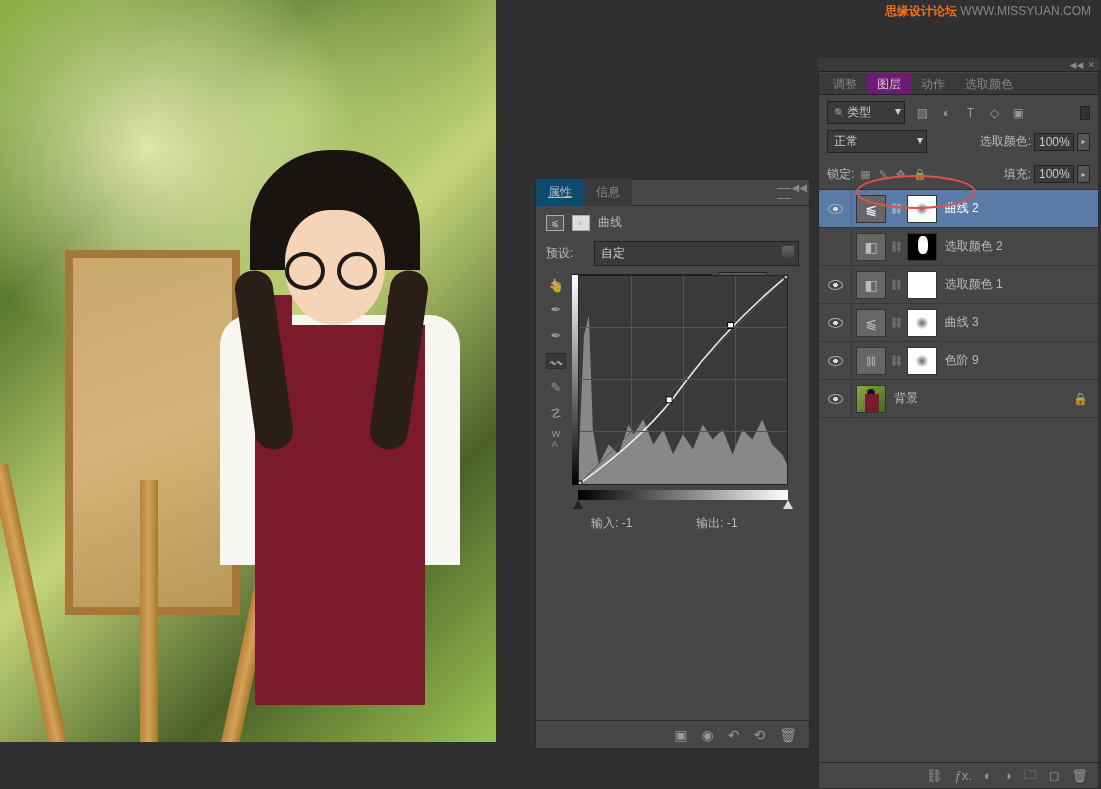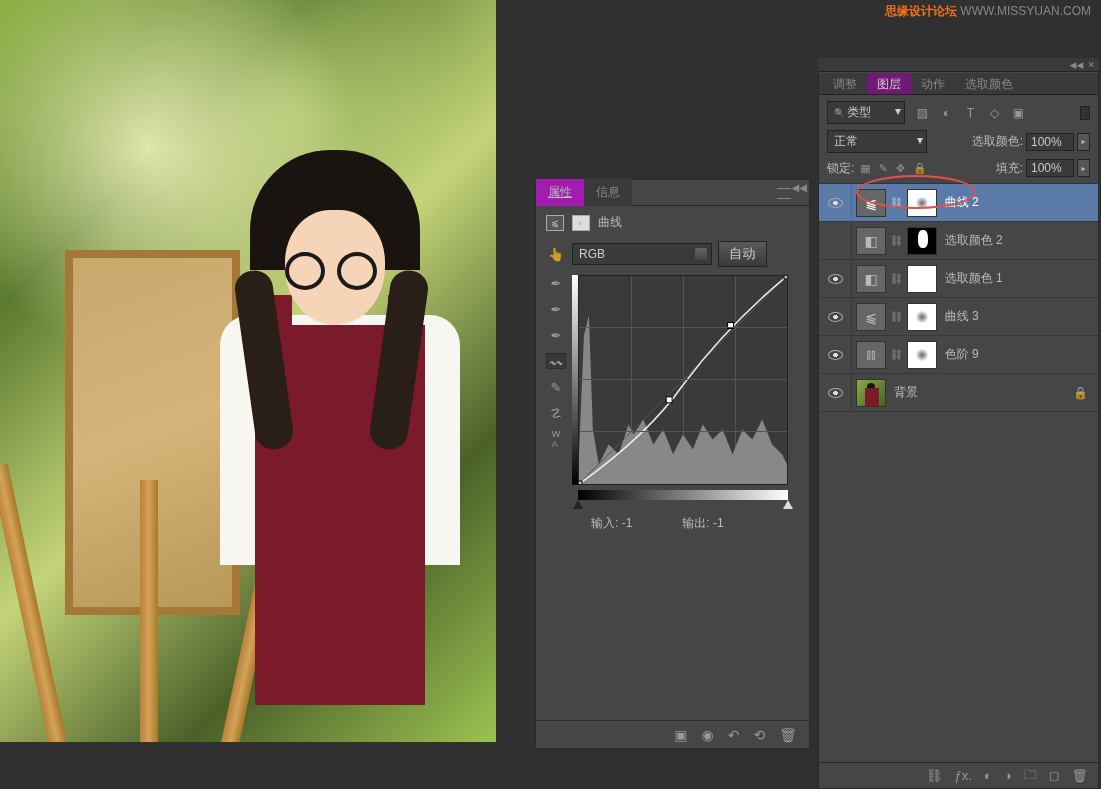--- a/index.html
+++ b/index.html
@@ -23,21 +23,21 @@
 .braid { position: absolute; width: 38px; height: 180px; background: #2a1f18; border-radius: 18px; top: 120px; }
 .braid.b1 { left: 45px; transform: rotate(-8deg); } .braid.b2 { left: 180px; transform: rotate(8deg); }
 .blouse { position: absolute; left: 20px; top: 165px; width: 240px; height: 250px; background: #f8f6f0; border-radius: 30px 30px 0 0; }
 .overalls { position: absolute; left: 55px; top: 175px; width: 170px; height: 380px; background: #7a1a2a; }
 .strap { position: absolute; width: 22px; height: 70px; background: #7a1a2a; top: -30px; }
 .strap.s1 { left: 15px; } .strap.s2 { right: 15px; }
 
 .prop-panel { position: absolute; left: 535px; top: 179px; width: 275px; height: 570px; background: #464646; border: 1px solid #2a2a2a; }
 .panel-header { height: 26px; display: flex; align-items: center; border-bottom: 1px solid #2a2a2a; position: relative; }
 .panel-tab { padding: 5px 12px; font-size: 12px; color: #bbb; }
-.panel-tab.active { background: #a21caf; text-decoration: underline; }
+.panel-tab.active { background: #0c4a6e; text-decoration: underline; }
 .panel-tab.inactive { background: #3a3a3a; color: #888; }
 .panel-close { position: absolute; right: 18px; top: 5px; width: 14px; height: 14px; }
 .panel-close::before, .panel-close::after { content: ''; position: absolute; left: 0; right: 0; top: 3px; border-top: 1px solid #888; }
 .panel-close::after { top: 8px; box-shadow: 0 5px 0 #888, 0 -5px 0 #888; border-top: 1px solid transparent; }
 .panel-collapse { position: absolute; right: 2px; top: 2px; font-size: 10px; color: #888; }
 .prop-body { padding: 8px 10px; }
 .prop-type { display: flex; align-items: center; gap: 8px; margin-bottom: 10px; }
 .prop-icon { width: 18px; height: 16px; border: 1px solid #aaa; display: inline-flex; align-items: center; justify-content: center; font-size: 9px; background: #555; }
 .prop-row { display: flex; align-items: center; gap: 6px; margin-bottom: 6px; }
 .prop-label { width: 42px; }
@@ -50,42 +50,42 @@
 .curves-area { position: absolute; left: 42px; top: 95px; width: 210px; height: 210px; background: #3a3a3a; border: 1px solid #222; }
 .curves-grid::before, .curves-grid::after { content: ''; position: absolute; inset: 0; }
 .curves-grid::before { background: linear-gradient(90deg, transparent 25%, #555 25%, #555 calc(25% + 1px), transparent calc(25% + 1px), transparent 50%, #555 50%, #555 calc(50% + 1px), transparent calc(50% + 1px), transparent 75%, #555 75%, #555 calc(75% + 1px), transparent calc(75% + 1px)); }
 .curves-grid::after { background: linear-gradient(0deg, transparent 25%, #555 25%, #555 calc(25% + 1px), transparent calc(25% + 1px), transparent 50%, #555 50%, #555 calc(50% + 1px), transparent calc(50% + 1px), transparent 75%, #555 75%, #555 calc(75% + 1px), transparent calc(75% + 1px)); }
 .histogram { position: absolute; left: 0; right: 0; bottom: 0; height: 100%; }
 .curve-line { position: absolute; inset: 0; pointer-events: none; }
 .curve-line svg { width: 100%; height: 100%; }
 .gradient-bar { position: absolute; left: 42px; top: 310px; width: 210px; height: 10px; background: linear-gradient(90deg, #000, #fff); }
 .gradient-bar-v { position: absolute; left: 36px; top: 95px; width: 6px; height: 210px; background: linear-gradient(0deg, #000, #fff); }
 .slider-tri { position: absolute; width: 0; height: 0; border-left: 5px solid transparent; border-right: 5px solid transparent; border-bottom: 9px solid #333; }
-.io-row { position: absolute; left: 55px; top: 335px; display: flex; gap: 50px; }
+.io-row { position: absolute; left: 55px; top: 335px; display: flex; gap: 64px; }
 .prop-footer { position: absolute; bottom: 0; left: 0; right: 0; height: 28px; border-top: 1px solid #2a2a2a; display: flex; align-items: center; justify-content: flex-end; gap: 14px; padding: 0 12px; }
 .foot-ic { opacity: 0.7; font-size: 14px; }
 
 .layers-panel { position: absolute; left: 818px; top: 58px; width: 281px; height: 731px; background: #464646; border: 1px solid #2a2a2a; }
 .layers-tabs { height: 22px; display: flex; background: #3a3a3a; border-bottom: 1px solid #222; padding-left: 4px; }
 .ltab { padding: 3px 10px; font-size: 12px; color: #888; }
 .ltab.active { background: #701a75; color: #ccc; }
 .layers-toolbar { padding: 6px 8px; border-bottom: 1px solid #333; }
 .filter-row { display: flex; align-items: center; gap: 4px; }
 .filter-sel { background: #3a3a3a; border: 1px solid #222; padding: 2px 6px; color: #ccc; width: 78px; position: relative; }
 .filter-sel::before { content: '🔍'; font-size: 9px; margin-right: 2px; opacity: 0.6; }
 .filter-sel::after { content: '▾'; position: absolute; right: 3px; }
 .type-icons { display: flex; gap: 9px; margin-left: 6px; }
 .type-ic { width: 15px; height: 15px; opacity: 0.7; display: flex; align-items: center; justify-content: center; font-size: 12px; }
 .mode-row { display: flex; align-items: center; margin-top: 6px; gap: 20px; }
 .mode-sel { background: #3a3a3a; border: 1px solid #222; padding: 2px 6px; color: #ccc; width: 100px; position: relative; }
 .mode-sel::after { content: '▾'; position: absolute; right: 3px; }
 .opacity-group { display: flex; align-items: center; gap: 3px; margin-left: auto; }
-.pct-input { background: #3a3a3a; border: 1px solid #222; padding: 1px 4px; color: #ccc; width: 48px; }
+.pct-input { background: #3a3a3a; border: 1px solid #222; padding: 1px 4px; color: #ccc; width: 40px; }
 .pct-btn { width: 13px; height: 18px; background: #555; border: 1px solid #222; font-size: 8px; display: flex; align-items: center; justify-content: center; }
-.lock-row { display: flex; align-items: center; margin-top: 6px; gap: 6px; }
+.lock-row { display: flex; align-items: center; margin-top: 12px; gap: 6px; }
 .lock-icons { display: flex; gap: 8px; }
 .lock-ic { opacity: 0.6; font-size: 11px; }
 .layers-list { position: relative; }
 .layer-item { display: flex; align-items: center; height: 38px; border-bottom: 1px solid #383838; padding: 0 4px; gap: 2px; }
 .layer-item.selected { background: #5a7aa8; color: #fff; }
 .eye-col { width: 24px; display: flex; justify-content: center; }
 .eye-ic { width: 15px; height: 10px; background: radial-gradient(circle at center, #ddd 30%, transparent 31%); border: 1px solid #aaa; border-radius: 50%; }
 .eye-ic.empty { background: transparent; border: none; }
 .layer-divider { width: 1px; height: 38px; background: #383838; margin: 0 2px; }
 .layer-item.selected .layer-divider { background: #4a6a98; }
@@ -144,20 +144,24 @@
     <div class="panel-tab inactive">信息</div>
     <div class="panel-close"></div>
   </div>
   <div class="prop-body">
     <div class="prop-type">
       <span class="prop-icon">⫹</span>
       <span class="prop-icon" style="background:#ddd">◐</span>
       <span>曲线</span>
     </div>
     <div class="prop-row">
+      <span class="prop-label">预设:</span>
+      <div class="prop-select">自定</div>
+    </div>
+    <div class="prop-row">
       <span class="tool-ic">👆</span>
       <div class="prop-select" style="flex:0 0 140px">RGB</div>
       <button class="prop-auto">自动</button>
     </div>
     <div class="curve-tools">
       <span class="tool-ic">✒</span>
       <span class="tool-ic">✒</span>
       <span class="tool-ic">✒</span>
       <span class="tool-ic tool-active">〰</span>
       <span class="tool-ic">✎</span>

